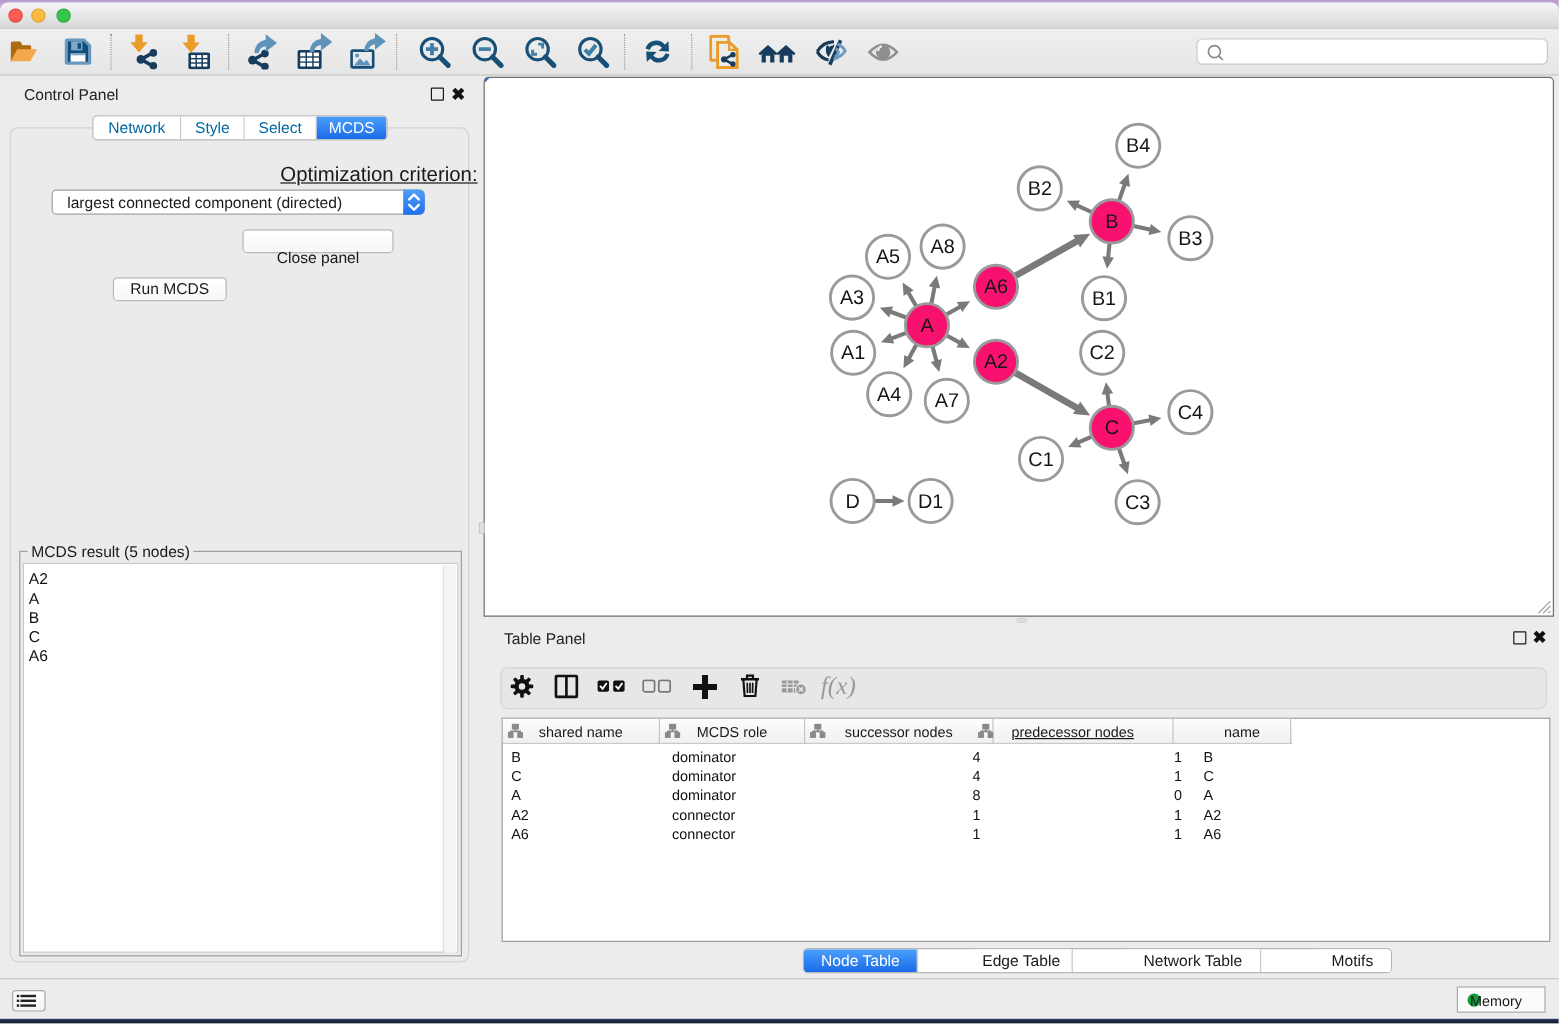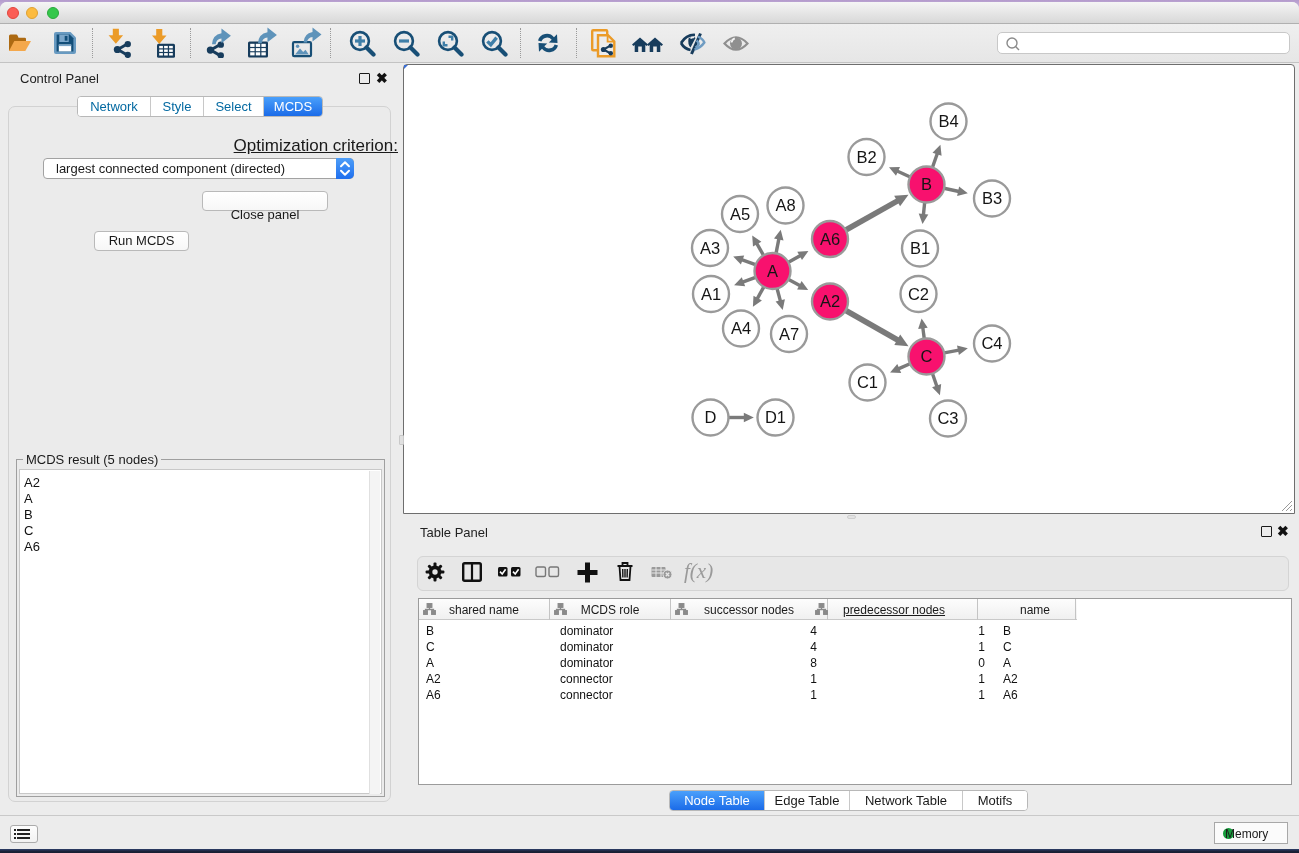--- a/index.html
+++ b/index.html
@@ -54,21 +54,21 @@
 
 #tp-title { left:420px; top:525px; font-size:13px; color:#222; }
 #tp-toolbar { left:417px; top:556px; width:872px; height:35px; background:#e7e7e7; border:1px solid #d4d4d4; border-radius:6px; }
 #tp-table { left:418px; top:598px; width:874px; height:187px; background:#fff; border:1px solid #9b9b9b; }
 #tp-header { position:absolute; left:0; top:0; width:658px; height:21px; background:linear-gradient(#fdfdfd,#f0f0f0); border-bottom:1px solid #c9c9c9; }
 .hcell { position:absolute; top:0; height:21px; border-right:1px solid #c4c4c4; font-size:12px; color:#1a1a1a; text-align:center; padding-top:4px; }
 .hicon { position:absolute; left:4px; top:4px; width:13px; height:12px; }
 .trow { position:absolute; font-size:12px; color:#111; height:16px; }
 .tcell { position:absolute; top:0; }
 .num { text-align:right; }
-#tp-tabs { left:669px; top:790px; height:21px; display:flex; border:1px solid #b8b8b8; border-radius:4px; overflow:hidden; background:#fff; }
+#tp-tabs { left:669px; top:790px; height:21px; display:flex; border:1px solid #b8b8b8; border-radius:4px; overflow:hidden; background:#fff;gap:44px; }
 #tp-tabs .seg { font-size:13px; color:#1a1a1a; padding:2px 0 0 0; text-align:center; border-right:1px solid #c8c8c8; background:#fff; height:100%; }
 #tp-tabs .seg:last-child { border-right:none; }
 #tp-tabs .seg.sel { background:linear-gradient(#4aa0fb,#1b6be8); color:#fff; }
 </style>
 </head>
 <body>
 <div class="abs" id="desktop-top"></div>
 <div class="abs" id="mainwin"></div>
 <div class="abs" id="titlebar" style="top:2px;">
   <div class="tl r" style="left:7px; top:5px;"></div>

